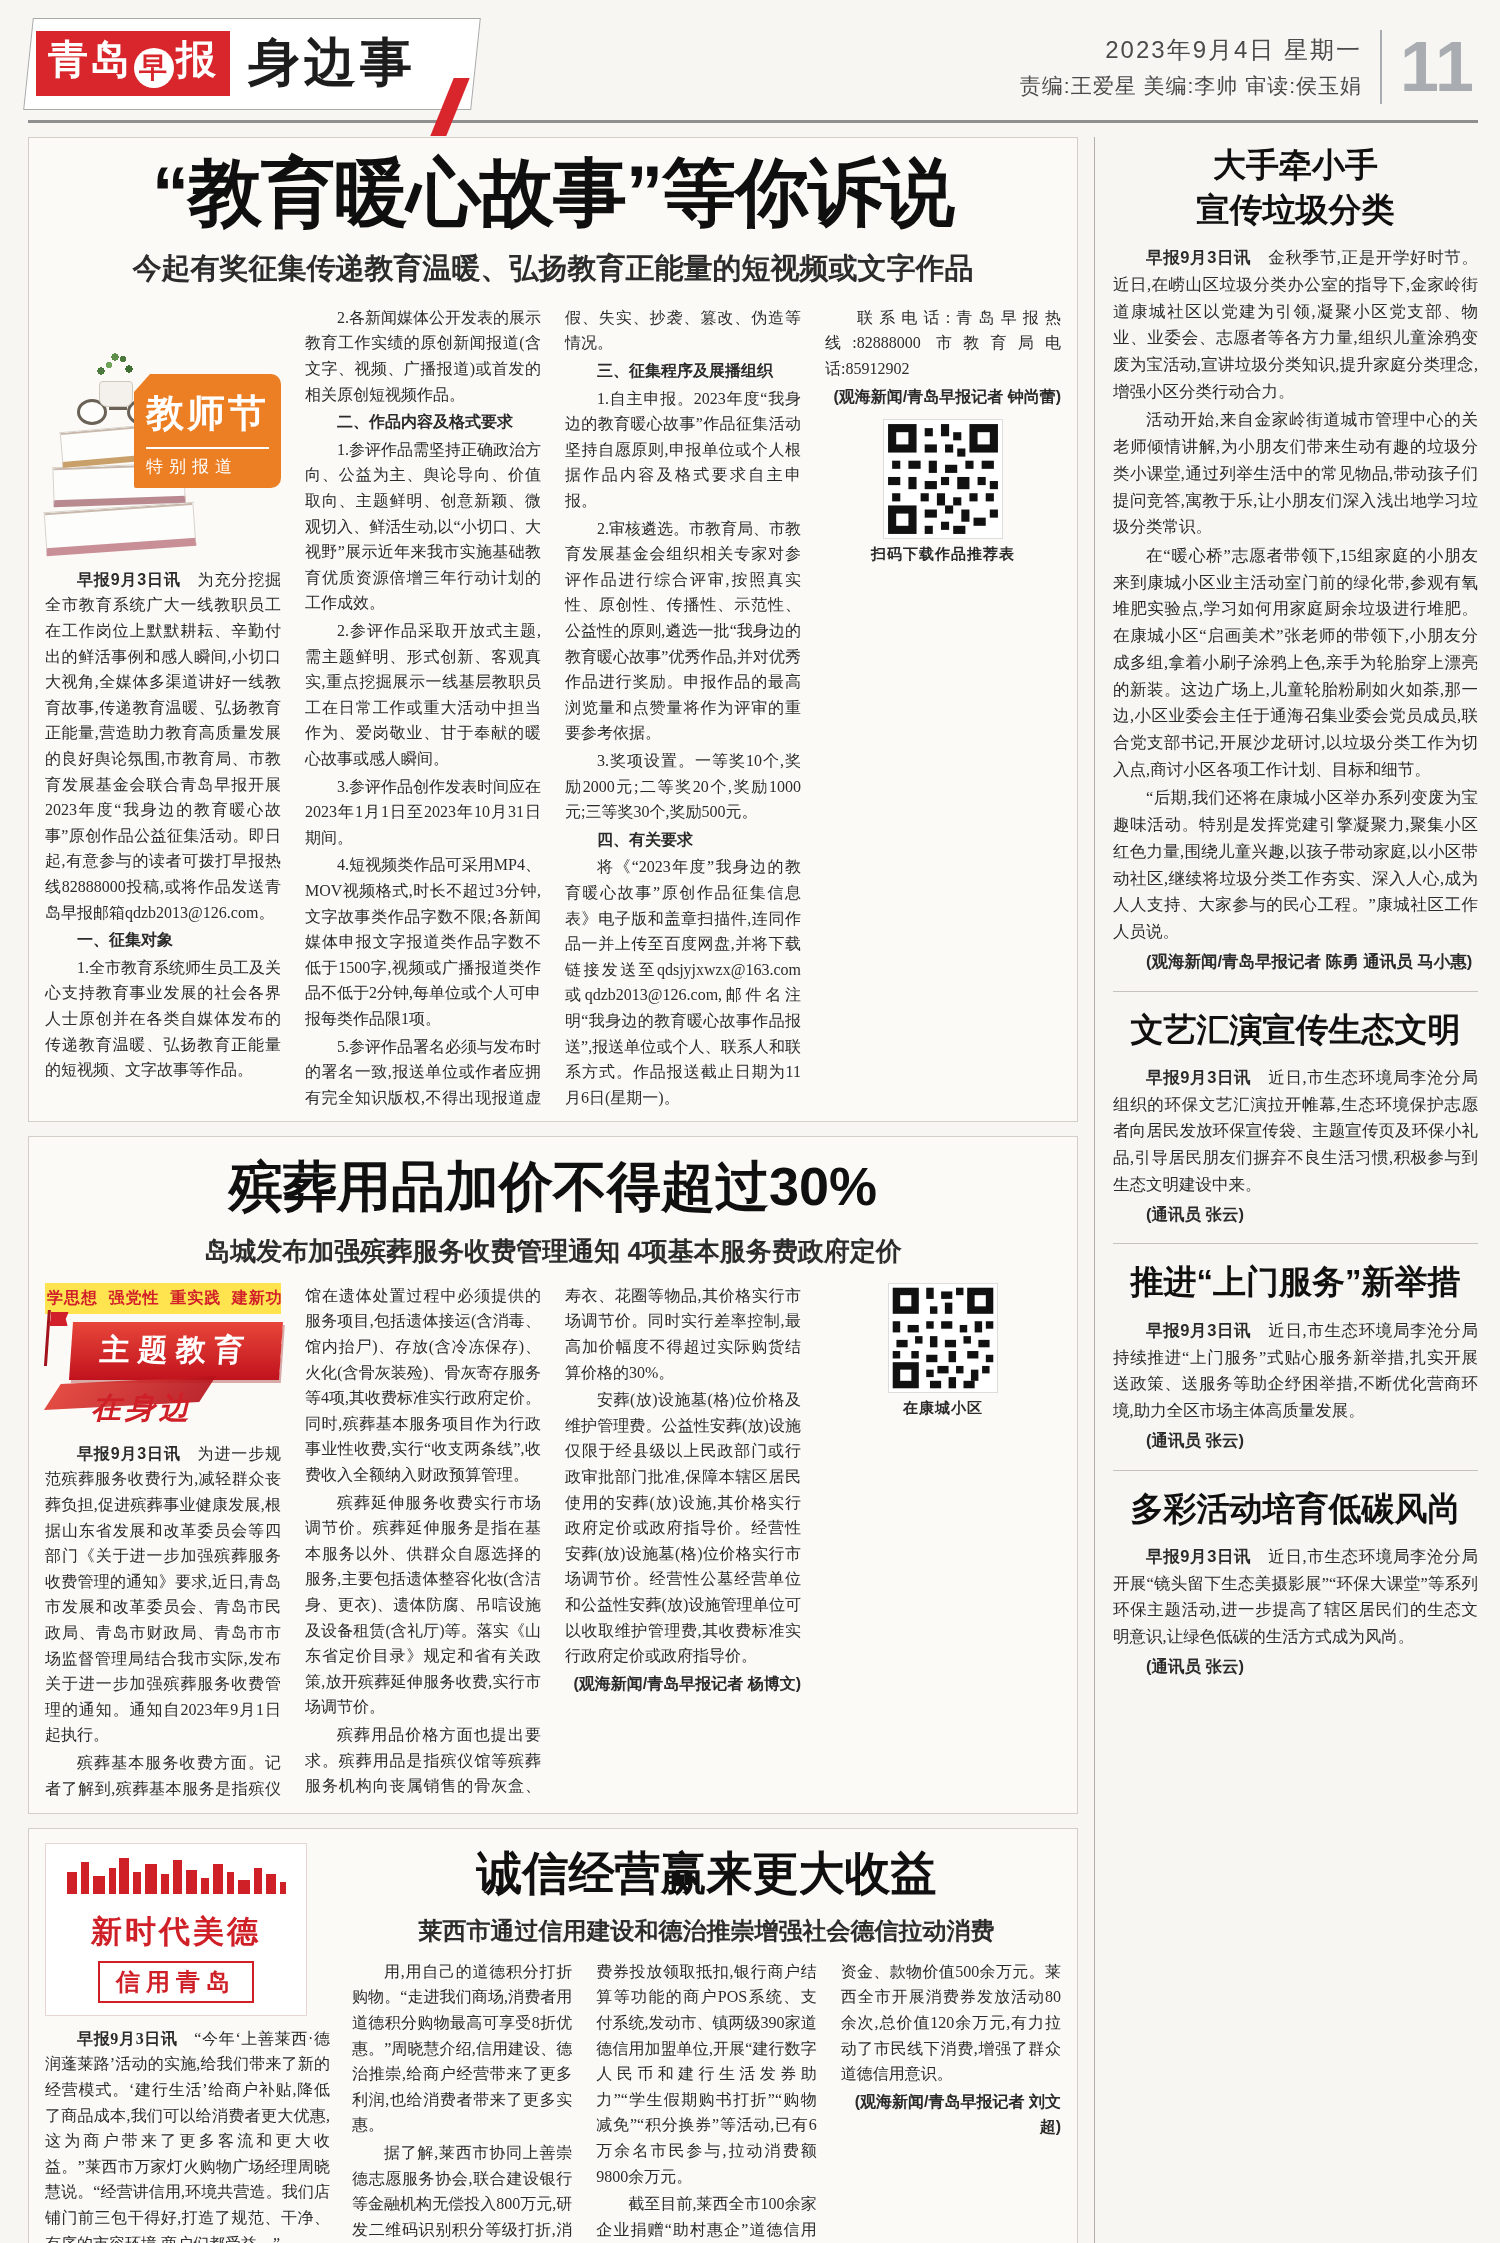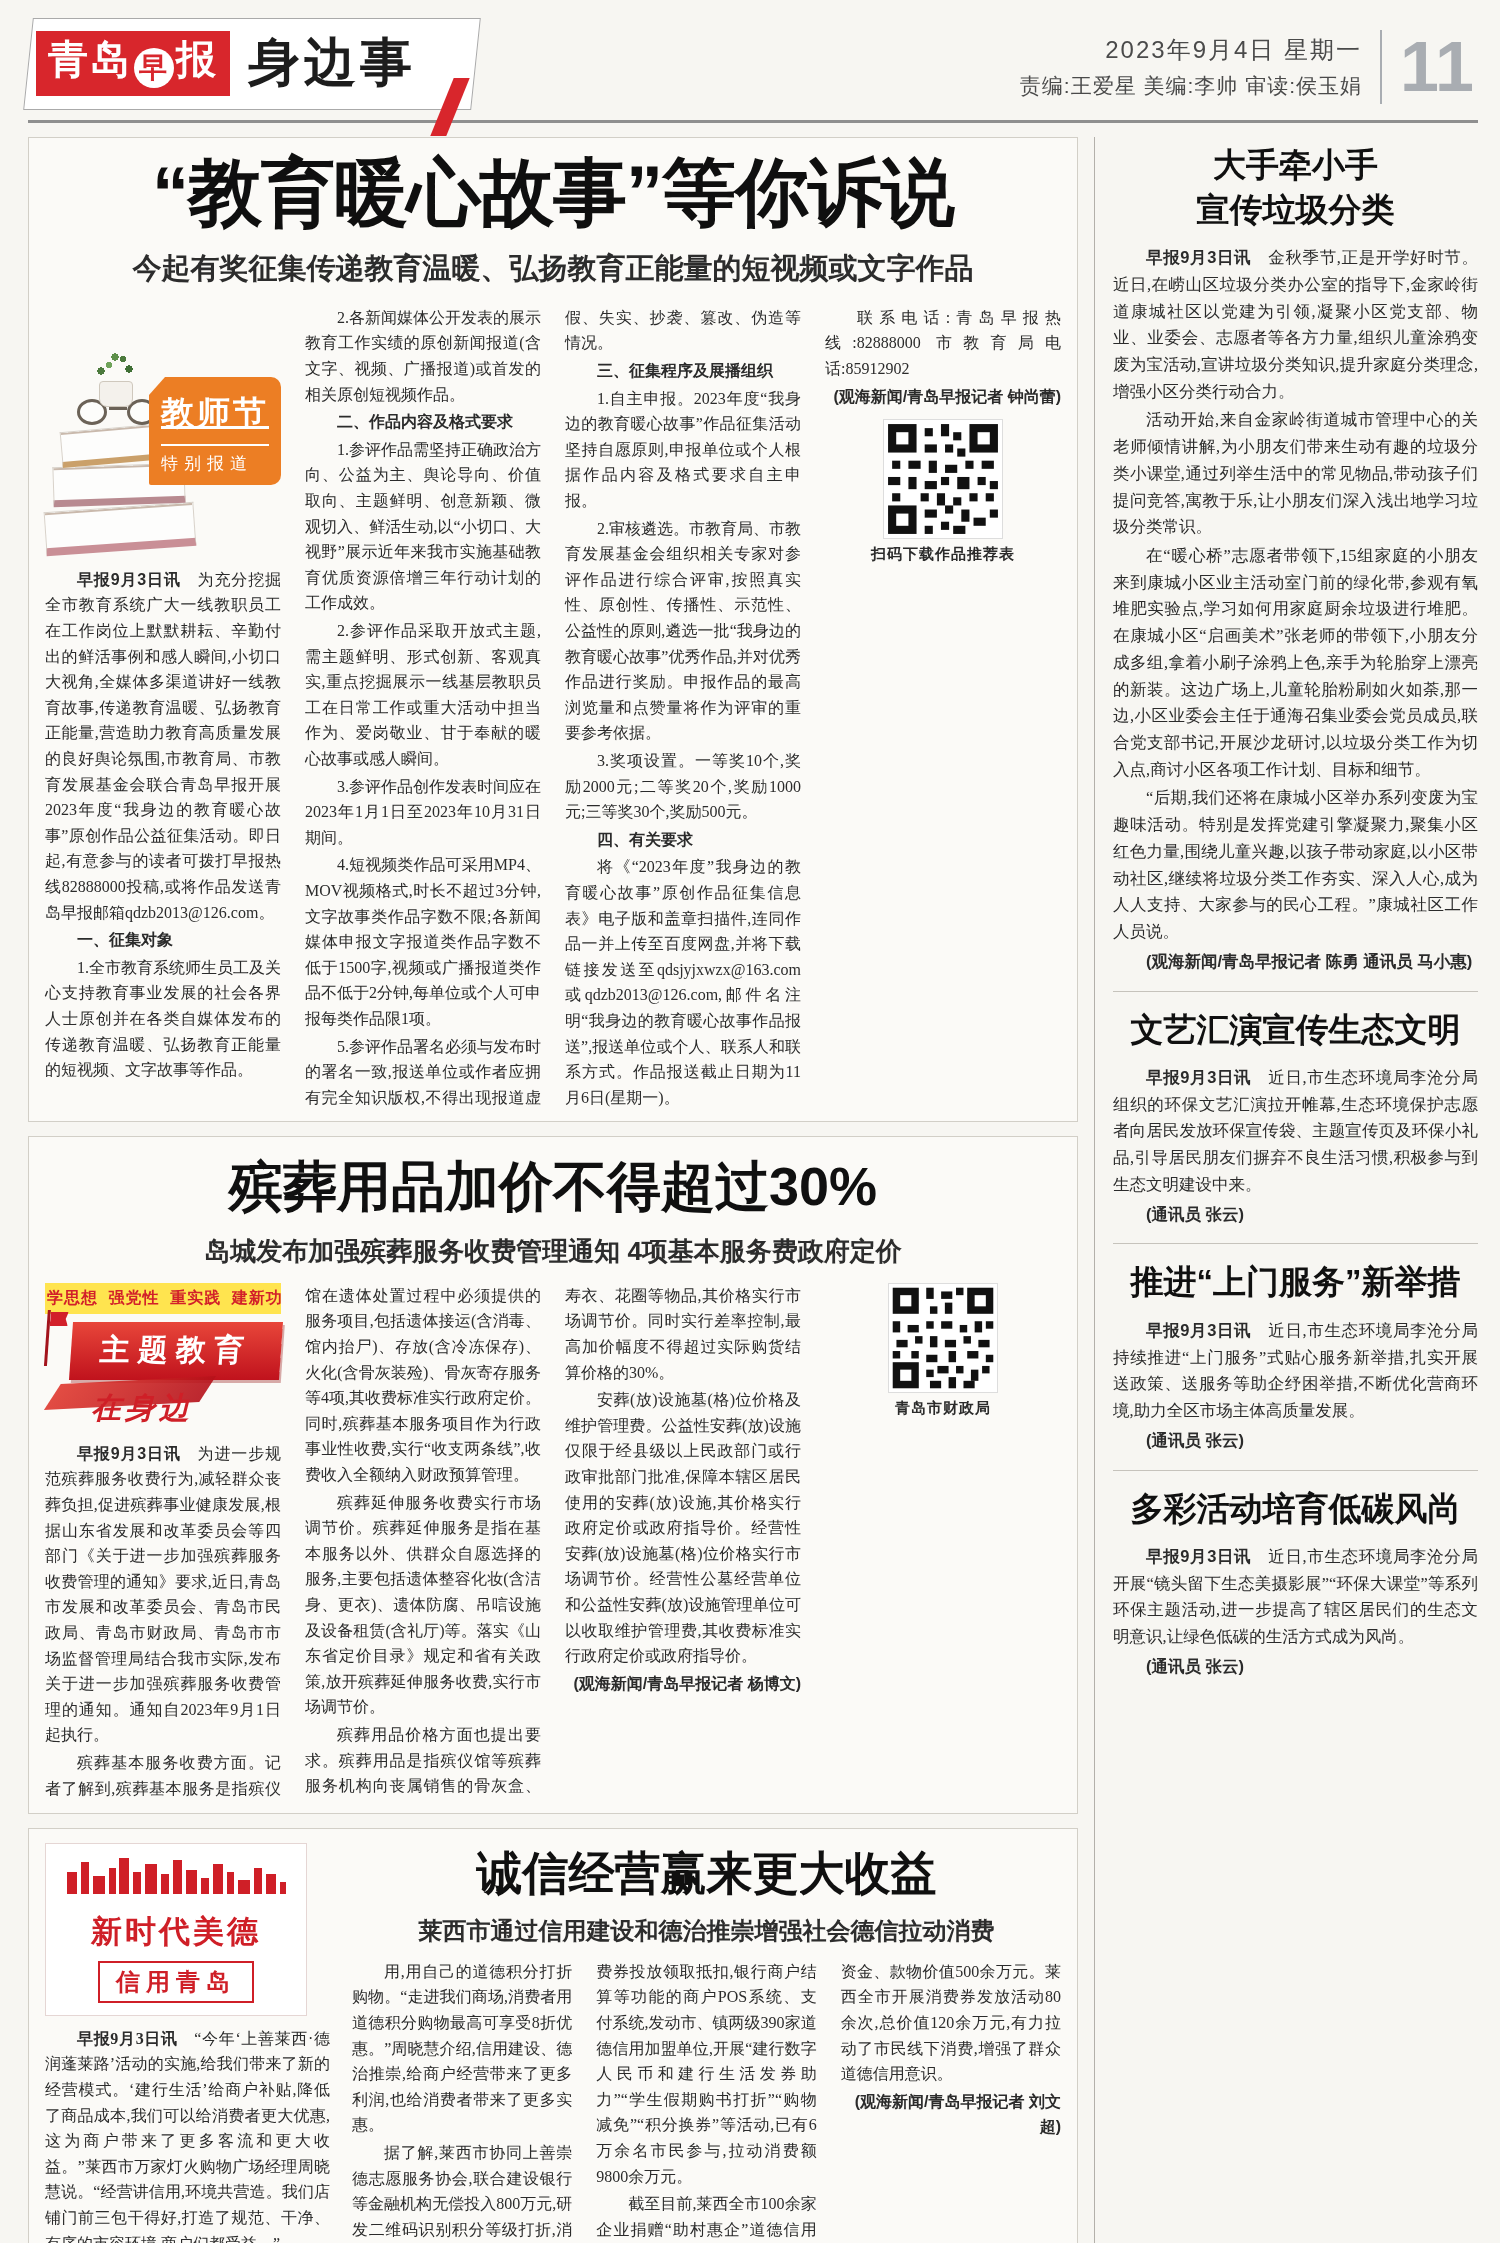--- a/index.html
+++ b/index.html
@@ -66,21 +66,21 @@
   .plant { position:absolute; bottom:150px; left:44px; width:54px; height:70px; }
   .plant .pot { position:absolute; bottom:0; left:10px; width:34px; height:26px; background:#f4f1ec; border:1px solid #cfc8bd; border-radius:4px 4px 8px 8px; }
   .plant .leaves { position:absolute; bottom:22px; left:0; width:54px; height:40px;
     background:radial-gradient(circle 6px at 12px 26px,#4c7a3d 60%,transparent 61%),
                radial-gradient(circle 6px at 26px 12px,#5d8f4a 60%,transparent 61%),
                radial-gradient(circle 6px at 40px 24px,#3f6f35 60%,transparent 61%),
                radial-gradient(circle 5px at 20px 20px,#6fa35a 60%,transparent 61%),
                radial-gradient(circle 5px at 34px 14px,#4c7a3d 60%,transparent 61%); }
   .teacher-badge { flex:0 0 132px; background:#ec7e24; color:#fff; border-radius:10px 10px 10px 2px;
     clip-path:polygon(16px 0,100% 0,100% 100%,0 100%,0 18px); padding:14px 12px 10px; align-self:center; }
-  .tb-line1 { font-family:"Liberation Sans","DejaVu Sans",sans-serif; font-weight:900; font-size:33px; letter-spacing:3px; white-space:nowrap;text-decoration:underline; }
+  .tb-line1 { font-family:"Liberation Sans","DejaVu Sans",sans-serif; font-weight:900; font-size:38px; letter-spacing:3px; white-space:nowrap; }
   .tb-div { border-top:2px solid #fff; margin:8px 0 6px; }
   .tb-line2 { font-size:17px; letter-spacing:6px; white-space:nowrap; }
 
   
   .qr-fig { break-inside:avoid; width:170px; margin:10px auto 0; text-align:center; }
   .qr-fig svg { display:block; margin:0 auto; background:#fff; border:1px solid #ddd; }
   .qr-caption { font-size:15px; font-weight:700; font-family:"Liberation Sans","DejaVu Sans",sans-serif; margin-top:6px; letter-spacing:1px; }
 
   
   .funeral { margin-top:14px; }
@@ -295,21 +295,21 @@
                 <rect x="10" y="23" width="2" height="2"></rect>
                   <rect x="13" y="22" width="3" height="2"></rect>
                   <rect x="18" y="22" width="2" height="2"></rect>
                 <rect x="22" y="23" width="2" height="3"></rect>
                   <rect x="25" y="22" width="2" height="2"></rect>
                 <rect x="11" y="26" width="3" height="2"></rect>
                   <rect x="16" y="25" width="2" height="3"></rect>
                   <rect x="20" y="26" width="3" height="2"></rect>
               </g>
             </svg>
-            <div class="qr-caption">青岛市财政局</div>
+            <div class="qr-caption">在康城小区</div>
           </div>
         </div>
       </section>
 
       <section class="boxed credit">
         <div class="credit-left">
           <div class="credit-badge">
             <svg width="230" height="40" viewBox="0 0 230 40">
               <g fill="#cf1f27">
                 <rect x="6" y="18" width="10" height="22"></rect>

